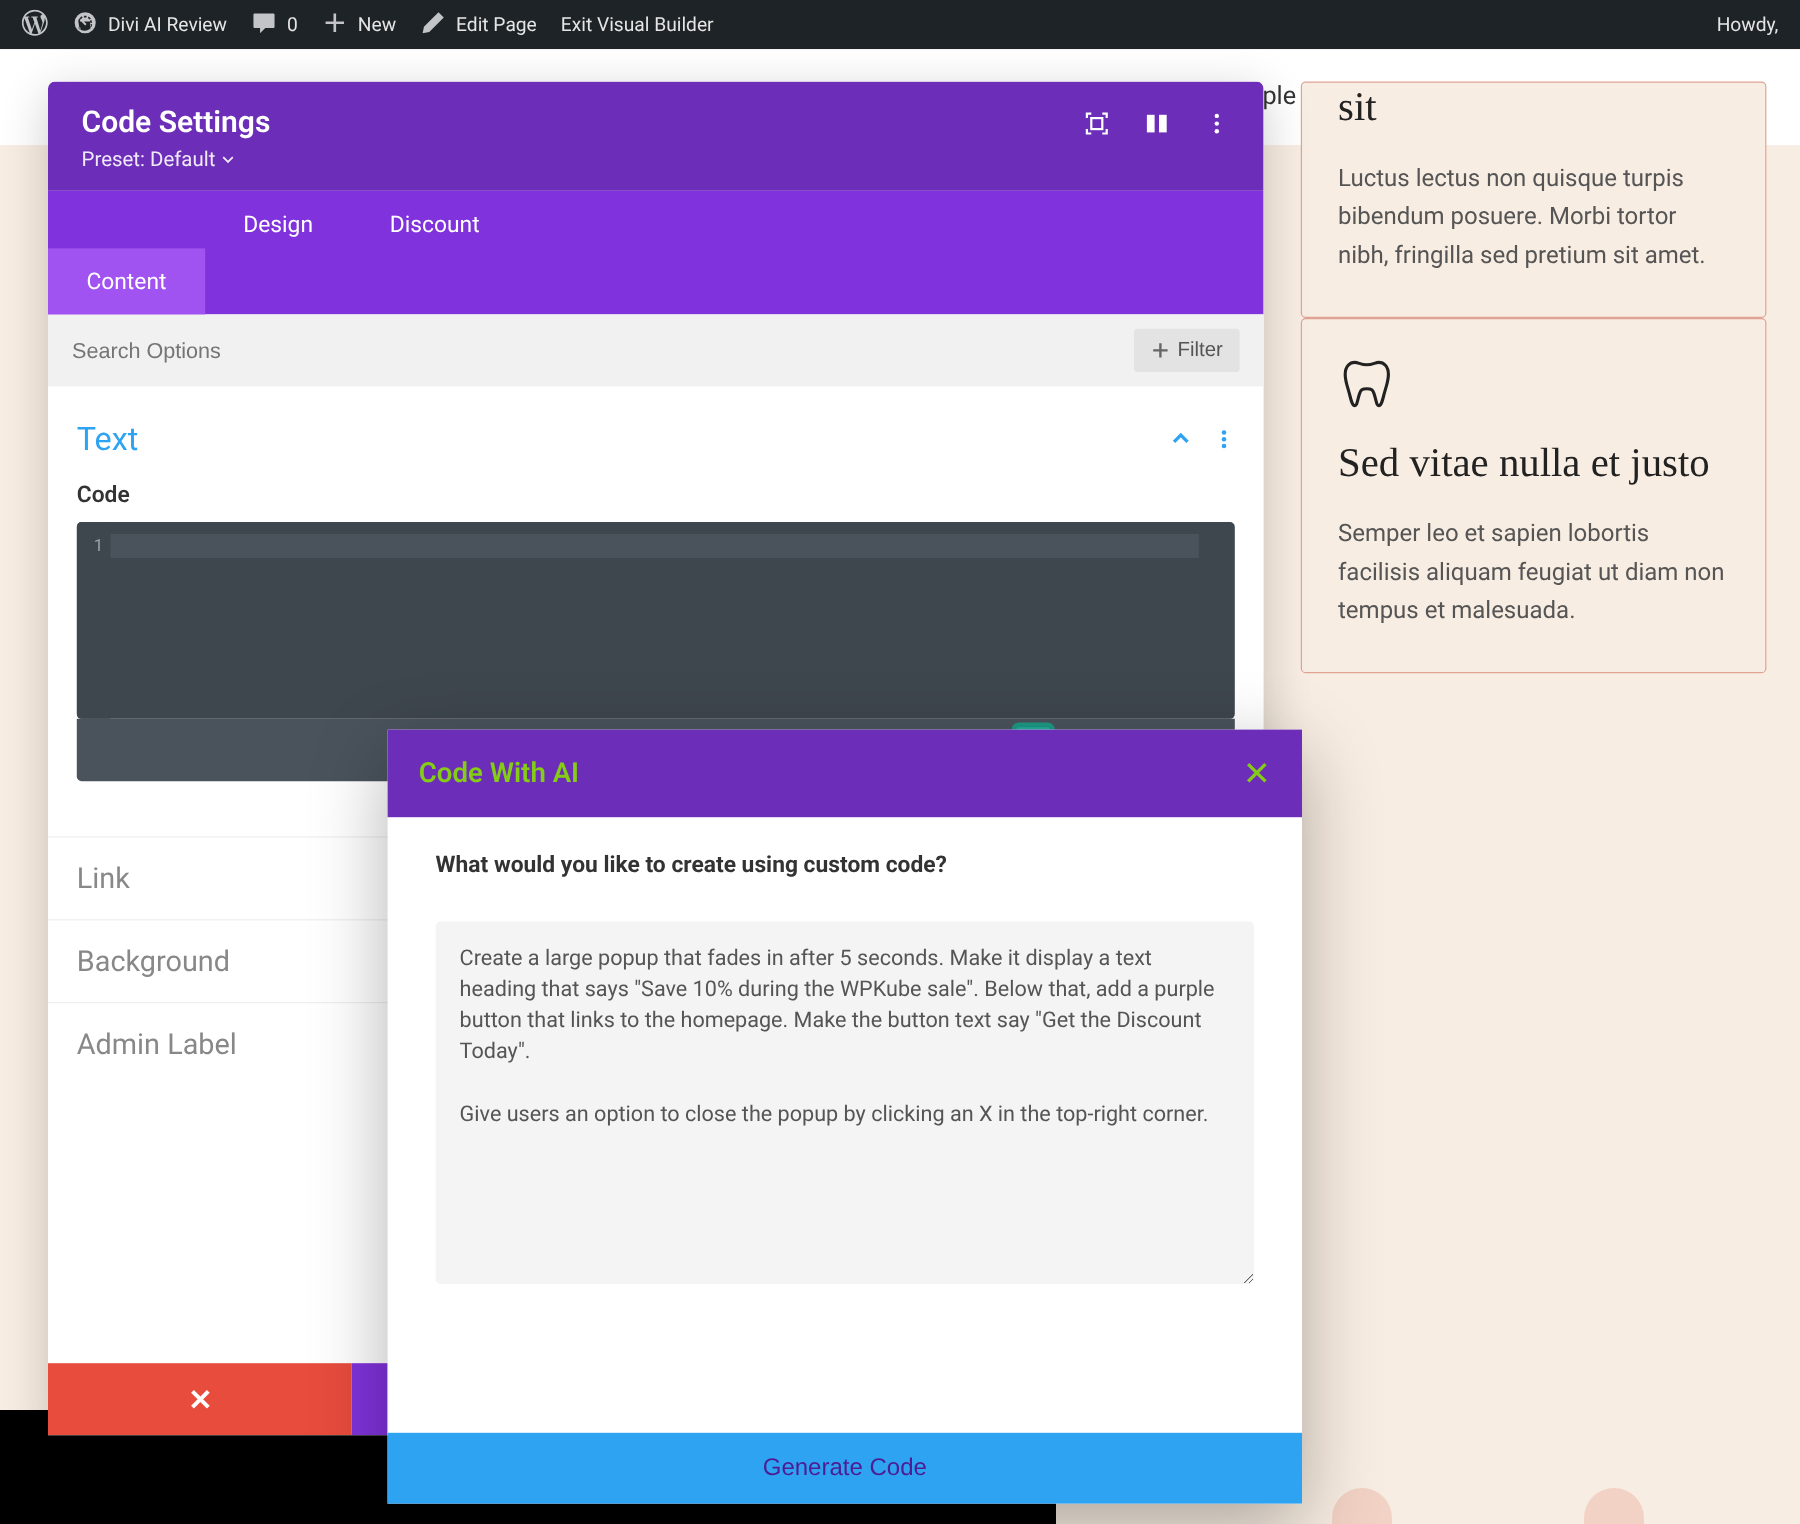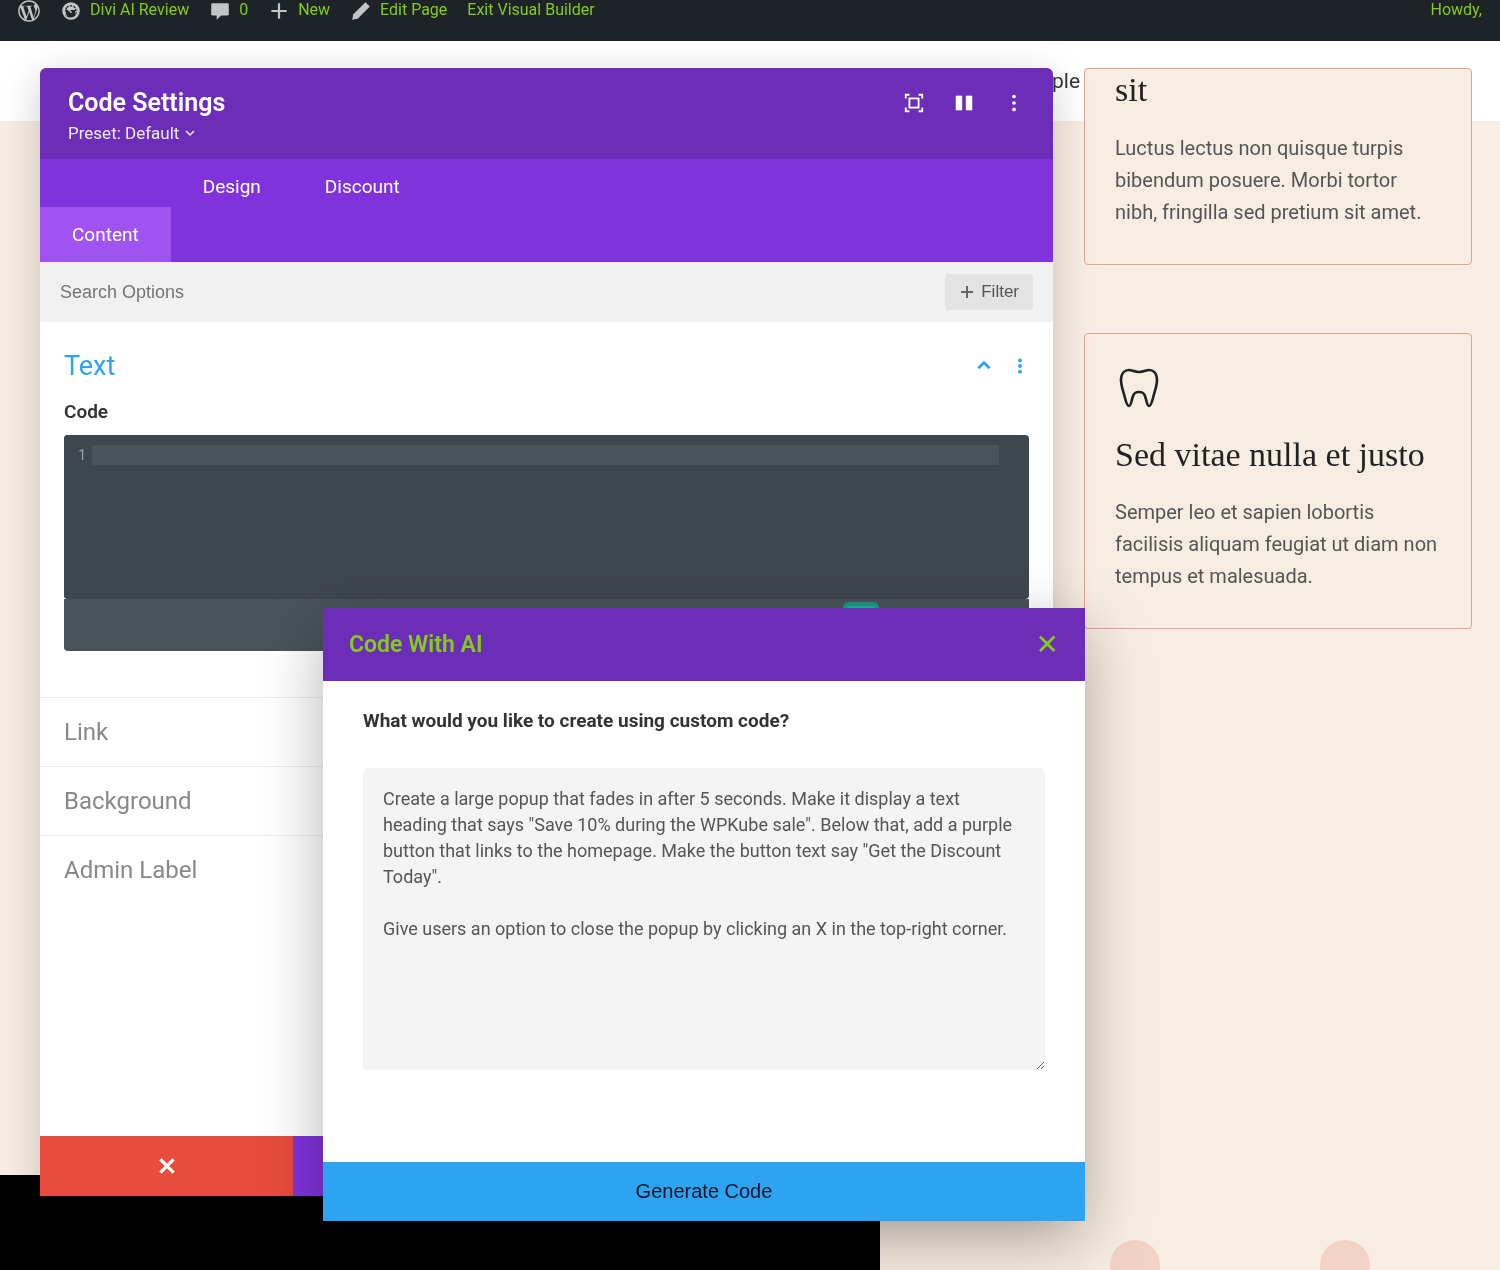--- a/index.html
+++ b/index.html
@@ -1,33 +1,33 @@
 <!DOCTYPE html>
 <html><head>
   <meta charset="utf-8">
   <style>
     * { box-sizing: border-box; margin: 0; padding: 0; }
     body { font-family: -apple-system, BlinkMacSystemFont, "Segoe UI", Roboto, Helvetica, Arial, sans-serif; background: #f8ede2; width: 1500px; height: 1270px; overflow: hidden; position: relative; }
 
     
     .admin-bar { position: absolute; top: 0; left: 0; right: 0; height: 41px; background: #1d2327; color: #c3c4c7; display: flex; align-items: center; padding: 0 8px; font-size: 16px; }
-    .admin-bar .ab-item { display: flex; gap: 8px; padding: 0 10px; color: #84cc16; text-decoration: none; cursor: pointer; height: 100%; }
+    .admin-bar .ab-item { display: flex; align-items: center; gap: 8px; padding: 0 10px; color: #e5e5e5; text-decoration: none; cursor: pointer; height: 100%; }
     .admin-bar .spacer { flex: 1; }
     .ab-icon svg { width: 22px; height: 22px; fill: #c3c4c7; }
 
     
     .page-nav { position: absolute; top: 41px; left: 0; right: 0; height: 80px; background: #fff; display: flex; align-items: center; justify-content: flex-end; padding-right: 30px; gap: 36px; }
     .page-nav a { color: #333; text-decoration: none; font-size: 21px; }
     .search-circle { width: 24px; height: 24px; }
 
     
     .bg-peach { position: absolute; top: 121px; left: 0; right: 0; bottom: 0; background: #f8ede2; }
 
     
-    .sidebar-cards { position: absolute; right: 28px; top: 68px; width: 388px; display: flex; flex-direction: column; gap: 68px; }
+    .sidebar-cards { position: absolute; right: 28px; top: 68px; width: 388px; display: flex; flex-direction: column; }
     .card { border: 1px solid #e0a394; border-radius: 4px; padding: 30px 30px 36px 30px; background: #f8ede2; }
     .card .card-icon { margin-bottom: 18px; }
     .card h3 { font-family: Georgia, "Times New Roman", serif; font-size: 34px; font-weight: 400; line-height: 1.25; color: #222; margin-bottom: 20px; }
     .card p { font-size: 20px; line-height: 1.6; color: #555; }
 
     
     .dark-strip { position: absolute; left: 0; top: 1175px; width: 880px; height: 95px; background: #000; }
 
     
     .white-panel { position: absolute; left: 40px; top: 284px; width: 265px; height: 890px; background: #fff; }
@@ -72,21 +72,21 @@
     .save-stub { flex: 0 0 30px; background: #8033dc; }
 
     
     .ai-popup { position: absolute; left: 323px; top: 608px; width: 762px; background: #fff; box-shadow: 0 20px 60px rgba(0,0,0,.3); }
     .ai-popup-header { background: #6c2eb9; color: #84cc16; display: flex; align-items: center; justify-content: space-between; padding: 20px 26px; }
     .ai-popup-header h3 { font-size: 23px; font-weight: 600; }
     .ai-close { font-size: 28px; cursor: pointer; }
     .ai-body { padding: 28px 40px 18px 40px; }
     .ai-body .q { font-size: 19px; font-weight: 700; color: #333; margin-bottom: 36px; }
     .ai-textarea { width: 100%; height: 302px; background: #f4f4f4; border: none; border-radius: 4px; padding: 18px 20px; font-size: 18px; line-height: 1.45; color: #555; resize: both; font-family: inherit; outline: none; }
-    .ai-generate { width: 100%; background: #2ea3f2; color: #0f172a; border: none; padding: 18px 0; font-size: 20px; font-weight: 500; cursor: pointer; }
+    .ai-generate { width: 100%; background: #2ea3f2; color: #4c1d95; border: none; padding: 18px 0; font-size: 20px; font-weight: 500; cursor: pointer; margin-top: 32px; }
 
     
     .circles { position: absolute; left: 1110px; top: 1240px; width: 260px; height: 30px; display:flex; gap: 160px;}
     .circle { width: 90px; height: 30px; background: #f2d2c4; border-radius: 50px 50px 0 0; }
   </style>
 </head>
 <body>
 
 <div class="admin-bar">
   <a class="ab-item">

